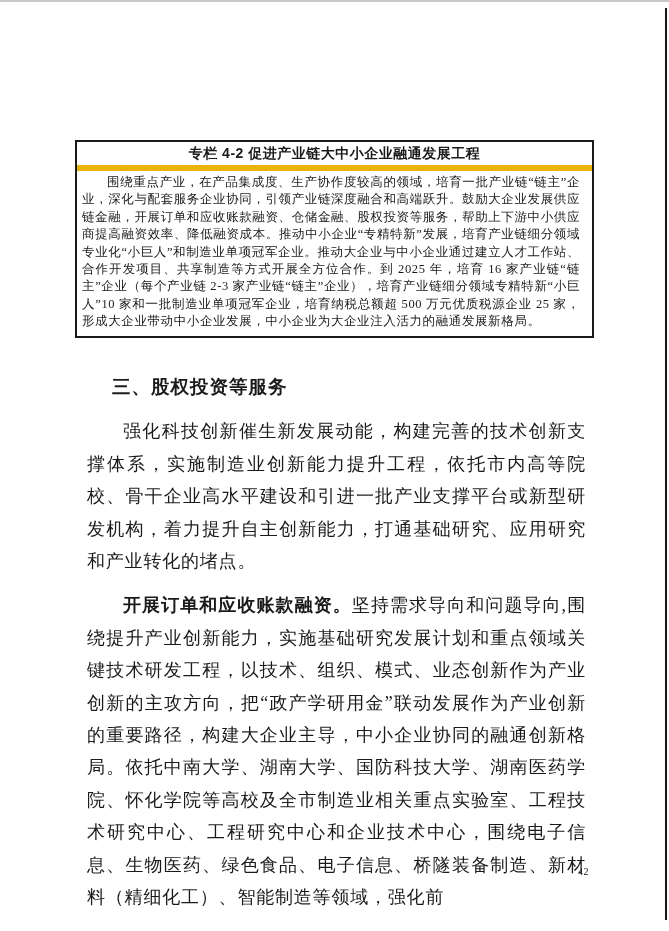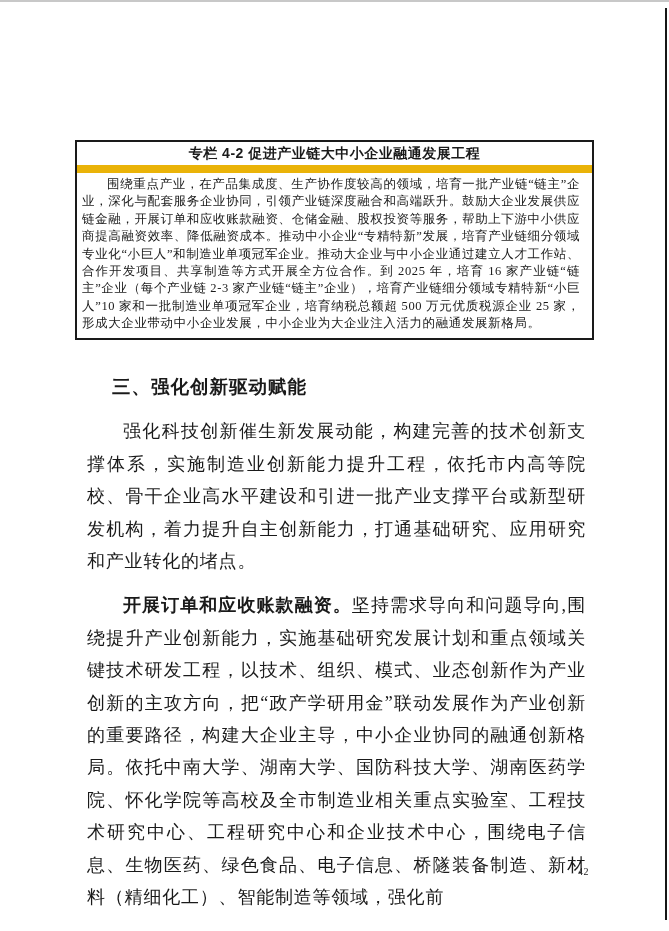--- a/index.html
+++ b/index.html
@@ -34,21 +34,21 @@
     width: 515px;
     border: 2px solid #1a1a1a;
   }
   .callout-title {
     text-align: center;
     font-family: "Liberation Sans", "DejaVu Sans", sans-serif;
     font-weight: bold;
     font-size: 14px;
     line-height: 21px;
     padding: 1px 0;
-    border-bottom: 8px solid #eab308;
+    border-bottom: 6px solid #eab308;
     letter-spacing: 0.5px;
   }
   .callout-body {
     font-size: 12.5px;
     line-height: 17.4px;
     text-align: justify;
     padding: 3px 12px 5px 5px;
     text-indent: 2em;
     letter-spacing: 0.6px;
   }
@@ -93,18 +93,18 @@
 
 <div class="scan-edge-top"></div>
 <div class="scan-edge-right"></div>
 
 <div class="callout">
   <div class="callout-title">专栏 4-2 促进产业链大中小企业融通发展工程</div>
   <div class="callout-body">围绕重点产业，在产品集成度、生产协作度较高的领域，培育一批产业链“链主”企业，深化与配套服务企业协同，引领产业链深度融合和高端跃升。鼓励大企业发展供应链金融，开展订单和应收账款融资、仓储金融、股权投资等服务，帮助上下游中小供应商提高融资效率、降低融资成本。推动中小企业“专精特新”发展，培育产业链细分领域专业化“小巨人”和制造业单项冠军企业。推动大企业与中小企业通过建立人才工作站、合作开发项目、共享制造等方式开展全方位合作。到 2025 年，培育 16 家产业链“链主”企业（每个产业链 2-3 家产业链“链主”企业），培育产业链细分领域专精特新“小巨人”10 家和一批制造业单项冠军企业，培育纳税总额超 500 万元优质税源企业 25 家，形成大企业带动中小企业发展，中小企业为大企业注入活力的融通发展新格局。</div>
 </div>
 
 <div class="main">
-  <h3 class="section-heading">三、强化创新驱动赋能</h3>
+  <h3 class="section-heading">三、股权投资等服务</h3>
   <p class="para">强化科技创新催生新发展动能，构建完善的技术创新支撑体系，实施制造业创新能力提升工程，依托市内高等院校、骨干企业高水平建设和引进一批产业支撑平台或新型研发机构，着力提升自主创新能力，打通基础研究、应用研究和产业转化的堵点。</p>
   <p class="para"><span class="para-lead">开展订单和应收账款融资。</span><span>坚持需求导向和问题导向,围绕提升产业创新能力，实施基础研究发展计划和重点领域关键技术研发工程，以技术、组织、模式、业态创新作为产业创新的主攻方向，把“政产学研用金”联动发展作为产业创新的重要路径，构建大企业主导，中小企业协同的融通创新格局。依托中南大学、湖南大学、国防科技大学、湖南医药学院、怀化学院等高校及全市制造业相关重点实验室、工程技术研究中心、工程研究中心和企业技术中心，围绕电子信息、生物医药、绿色食品、电子信息、桥隧装备制造、新材料（精细化工）、智能制造等领域，强化前</span></p>
 </div>
 
 <div class="page-number">42</div>
 
 </body></html>

